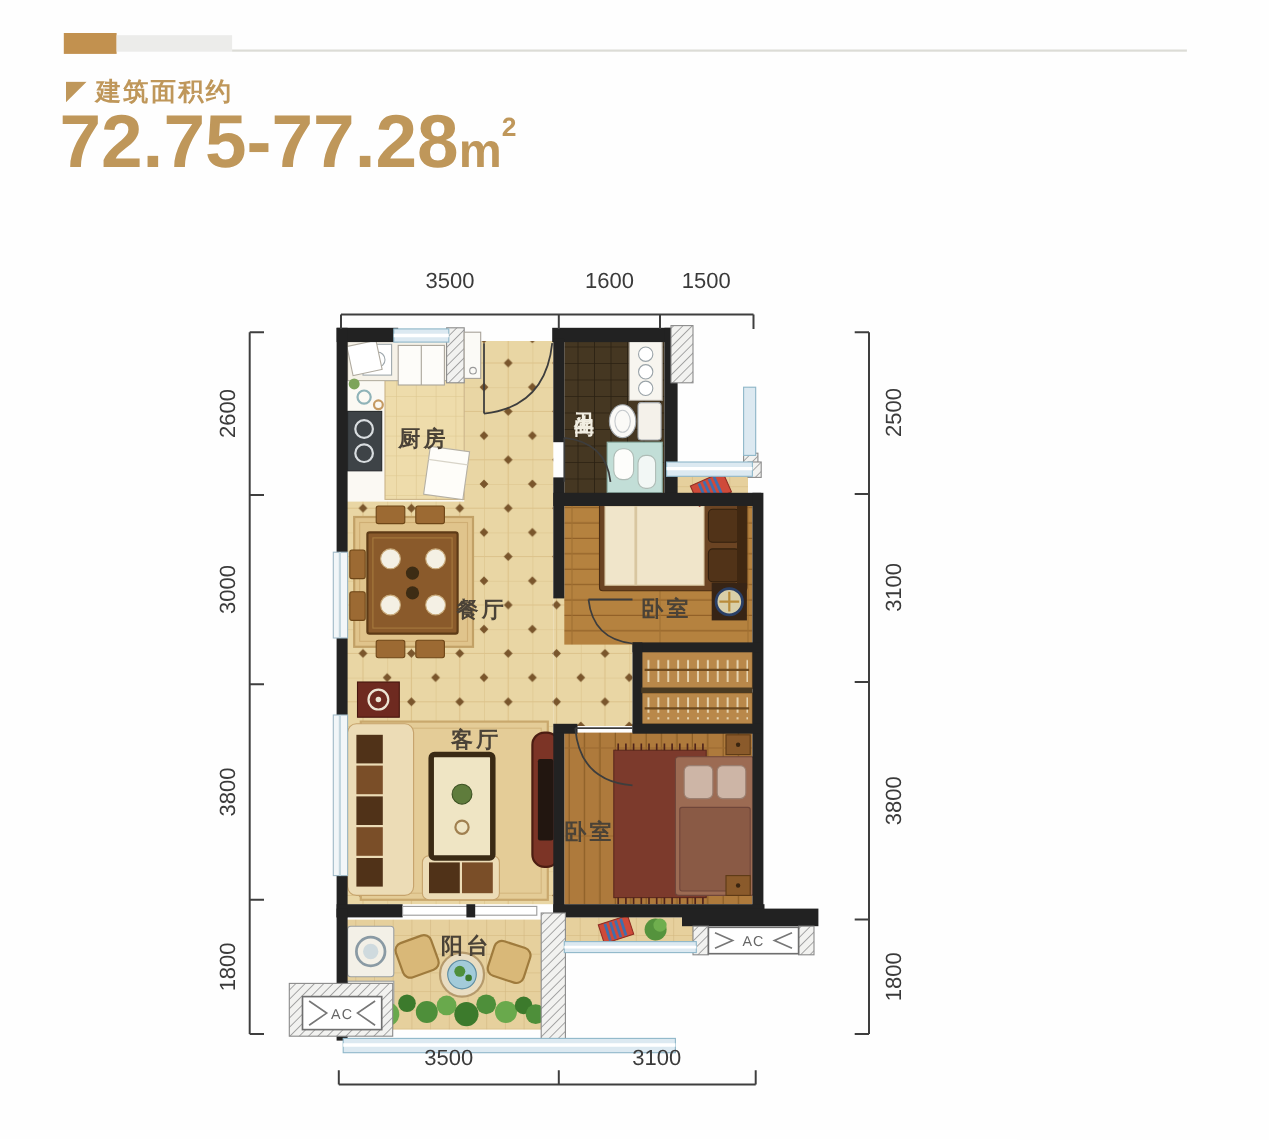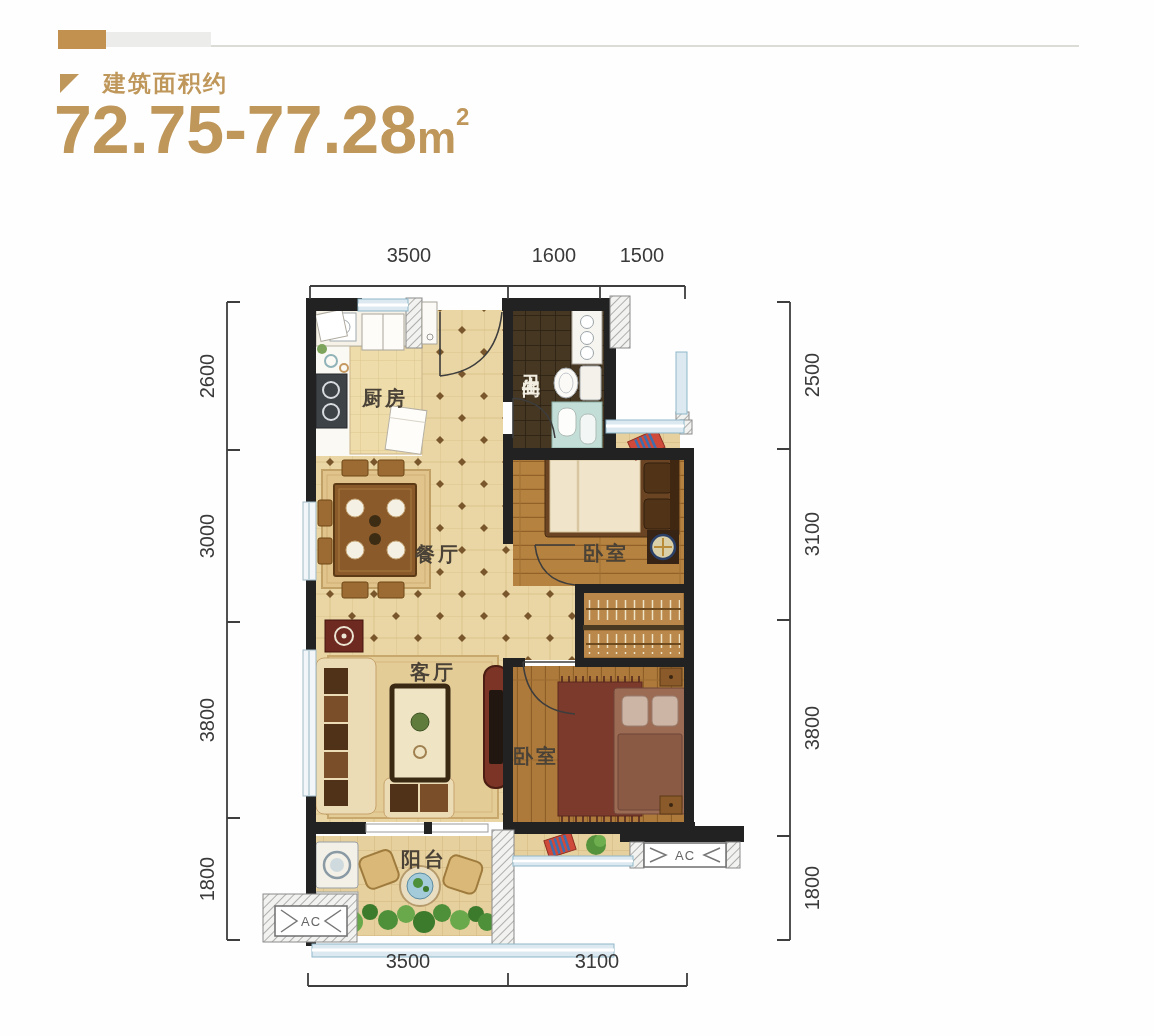--- a/index.html
+++ b/index.html
@@ -2,21 +2,21 @@
 <html><head>
 <meta charset="utf-8">
 <style>
   html,body{margin:0;padding:0;background:#fff;}
   .page{position:relative;width:1154px;height:1036px;background:#fefefe;overflow:hidden;
         font-family:"Liberation Sans","DejaVu Sans",sans-serif;}
   
   .bar-gold{position:absolute;left:58px;top:30px;width:48px;height:19px;background:#c2914f;}
   .bar-gray{position:absolute;left:106px;top:32px;width:105px;height:15px;background:#ececea;}
   .hdr-rule{position:absolute;left:211px;top:45px;width:868px;height:2px;background:#dcdcd6;}
-  .area-row{position:absolute;left:60px;top:68px;display:flex;align-items:center;gap:24px;}
+  .area-row{position:absolute;left:60px;top:68px;display:flex;align-items:center;gap:8px;}
   .tri-icon{width:19px;height:19px;background:#bf975a;clip-path:polygon(0 0,100% 0,0 100%);}
   .area-label{font-size:23px;font-weight:700;color:#bf975a;letter-spacing:2px;}
   .area-num{position:absolute;left:54px;top:92px;color:#bf975a;font-weight:700;
             font-size:68px;letter-spacing:0px;line-height:1.1;}
   .area-unit{font-size:44px;font-weight:700;}
   .area-sup{font-size:24px;font-weight:700;vertical-align:28px;}
   .layout-title{position:absolute;left:672px;top:114px;color:#bf975a;font-weight:700;
             font-size:46px;letter-spacing:3px;}
   svg{position:absolute;left:0;top:0;}
   svg text{font-family:"Liberation Sans","DejaVu Sans",sans-serif;}

